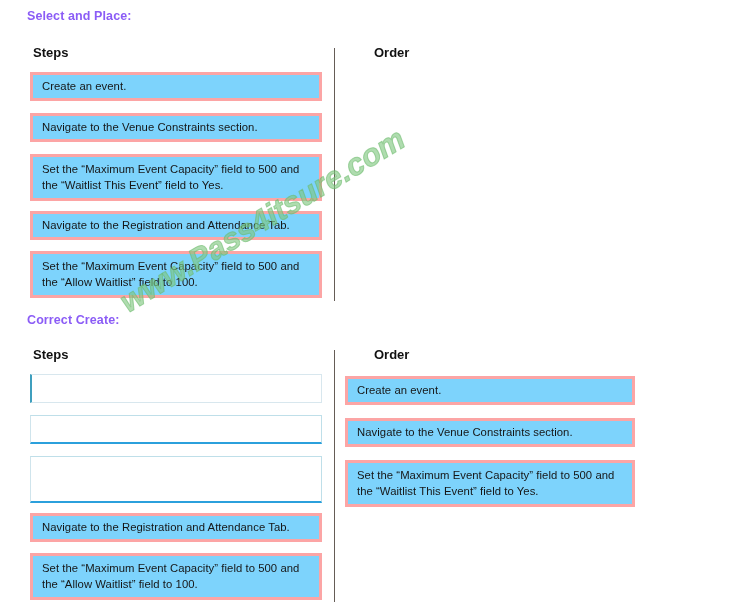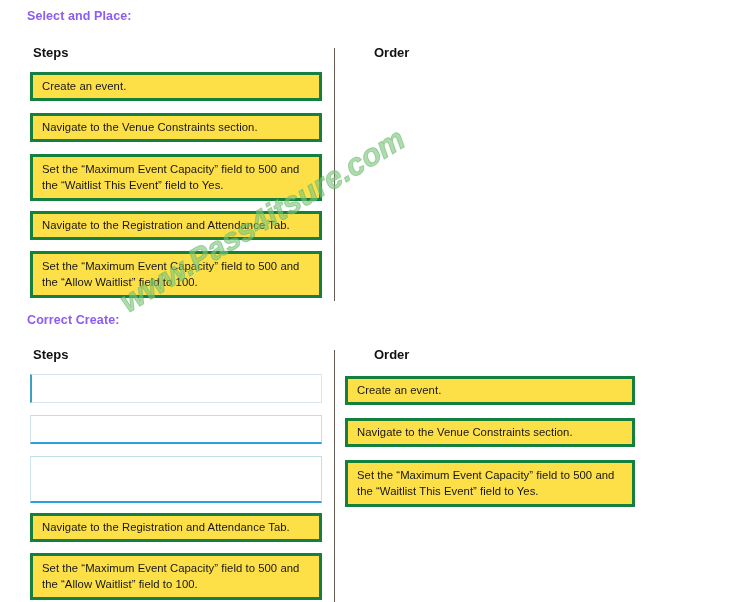--- a/index.html
+++ b/index.html
@@ -62,22 +62,22 @@
     background: #4a4038;
     opacity: .85;
   }
   #divider-top    { left: 334px; top: 10px;  height: 253px; }
   #divider-bottom { left: 334px; top: 10px;  height: 252px; }
 
   
   .tile {
     position: absolute;
     box-sizing: border-box;
-    background: #fde047;
-    border: 3px solid #15803d;
+    background: #7dd3fc;
+    border: 3px solid #fca5a5;
     display: flex;
     align-items: center;
     padding: 3px 9px 4px 9px;
   }
   .tile .tile-text {
     font-family: "Liberation Sans", sans-serif;
     font-size: 11.3px;
     line-height: 16.5px;
     color: #161616;
     letter-spacing: 0.05px;

